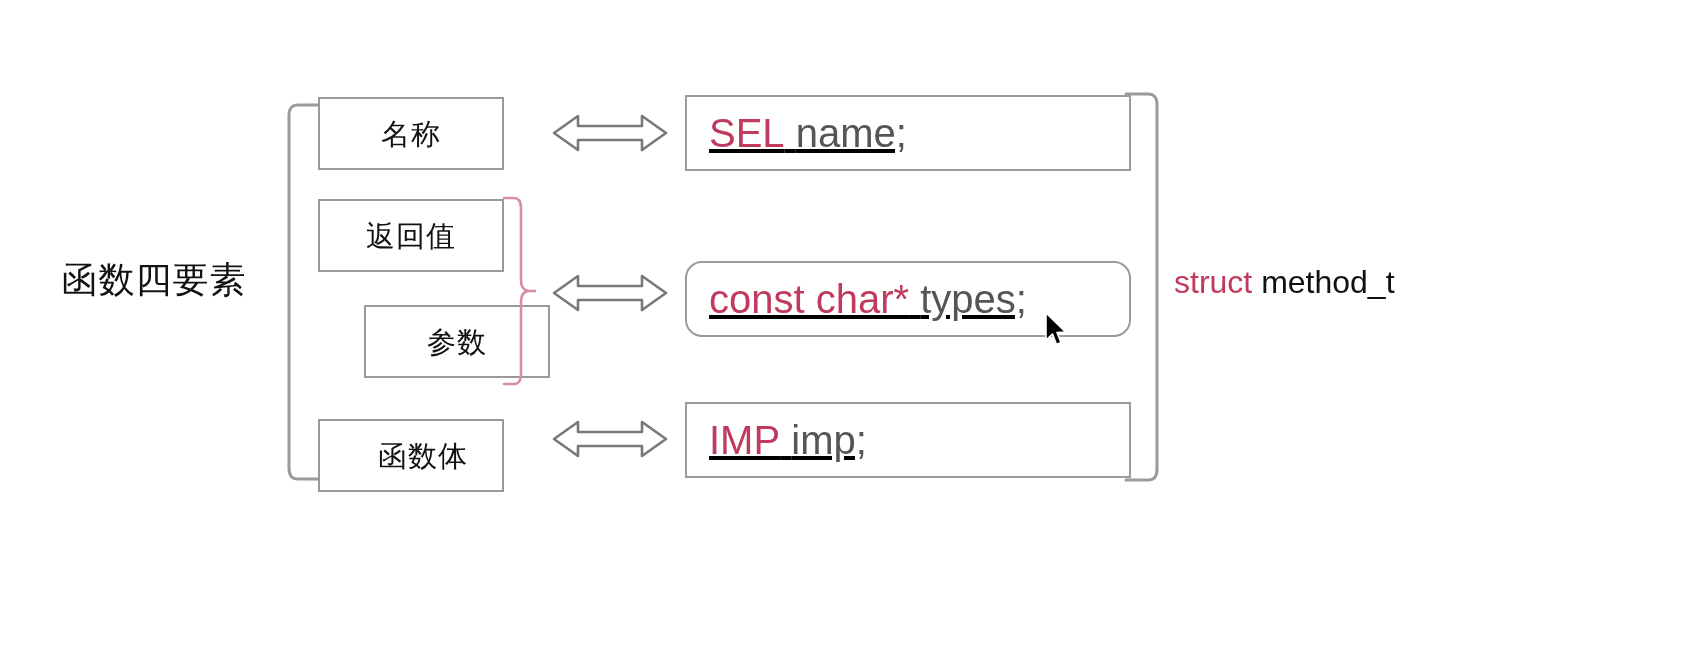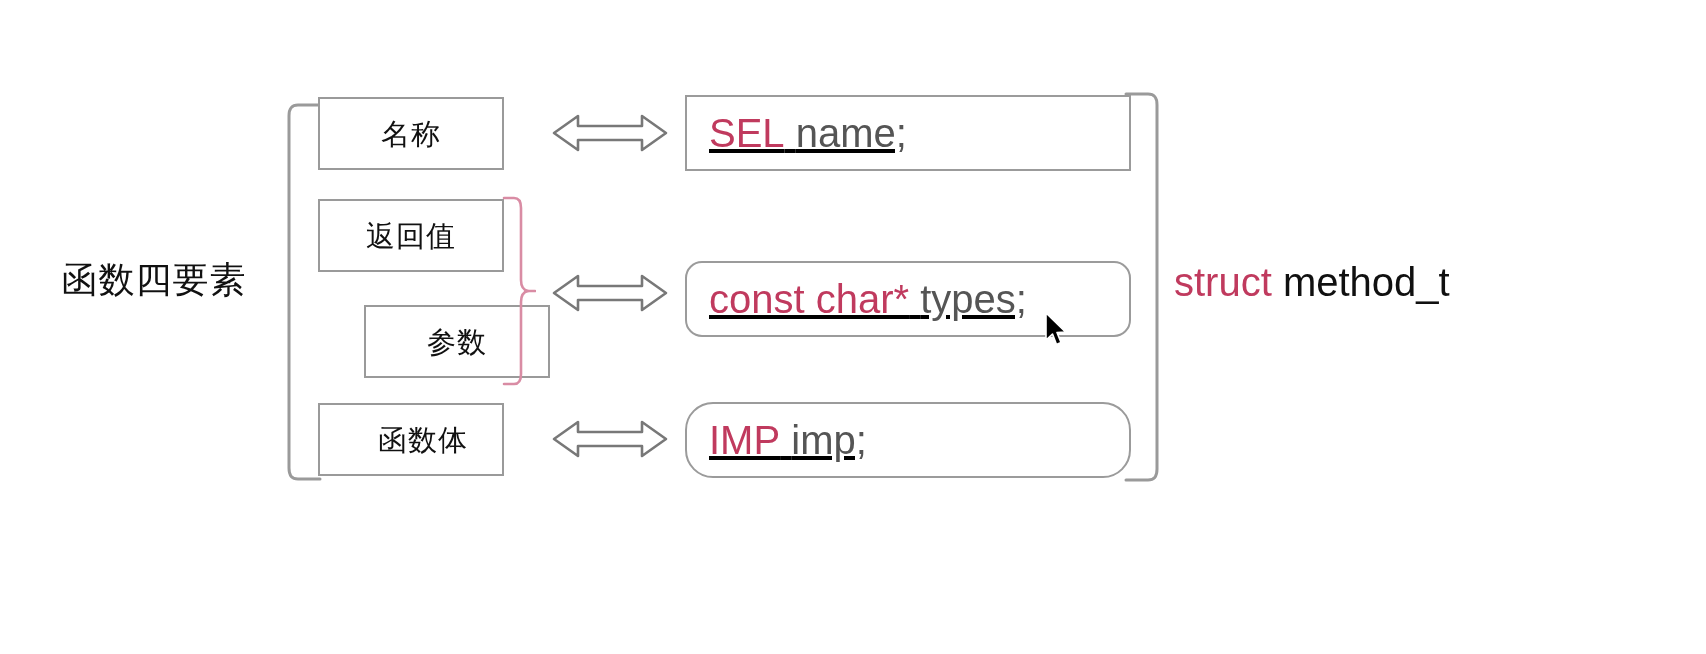--- a/index.html
+++ b/index.html
@@ -72,21 +72,21 @@
     font-size: 29px;
     line-height: 46px;
     color: #111111;
     white-space: nowrap;
     letter-spacing: 1px;
     font-family: "Liberation Sans", "DejaVu Sans", sans-serif;
   }
   .tb0 { top: 97px; }
   .tb1 { top: 199px; }
   .tb2 { top: 305px; margin-left: 46px; }
-  .tb3 { top: 403px; padding-left: 24px; }
+  .tb3 { top: 419px; padding-left: 24px; }
 
   
   .brace-pink {
     position: absolute;
     left: 500px;
     top: 196px;
     width: 36px;
     height: 190px;
   }
 
@@ -109,38 +109,38 @@
     height: 76px;
     border: 2px solid #9b9b9b;
     background: #ffffff;
     box-sizing: border-box;
     display: flex;
     align-items: center;
     padding-left: 22px;
   }
   .cb0 { top: 95px; }
   .cb1 { top: 261px; border-radius: 17px; }
-  .cb2 { top: 402px; border-radius: 28px; }
+  .cb2 { top: 402px; }
   .code-text {
     font-size: 40px;
     line-height: 48px;
     white-space: nowrap;
     font-family: "Liberation Sans", "DejaVu Sans", sans-serif;
     font-weight: 400;
     text-decoration: underline;
   }
   .kw   { color: #c03a5e; }
   .idt  { color: #555555; }
 
   
   .struct-label {
     position: absolute;
     left: 1174px;
     top: 254px;
-    font-size: 40px;
+    font-size: 32px;
     line-height: 56px;
     white-space: nowrap;
     font-family: "Liberation Sans", "DejaVu Sans", sans-serif;
   }
   .struct-label .kw2 { color: #c03a5e; }
   .struct-label .nm2 { color: #101010; }
 
   
   .cursor {
     position: absolute;

